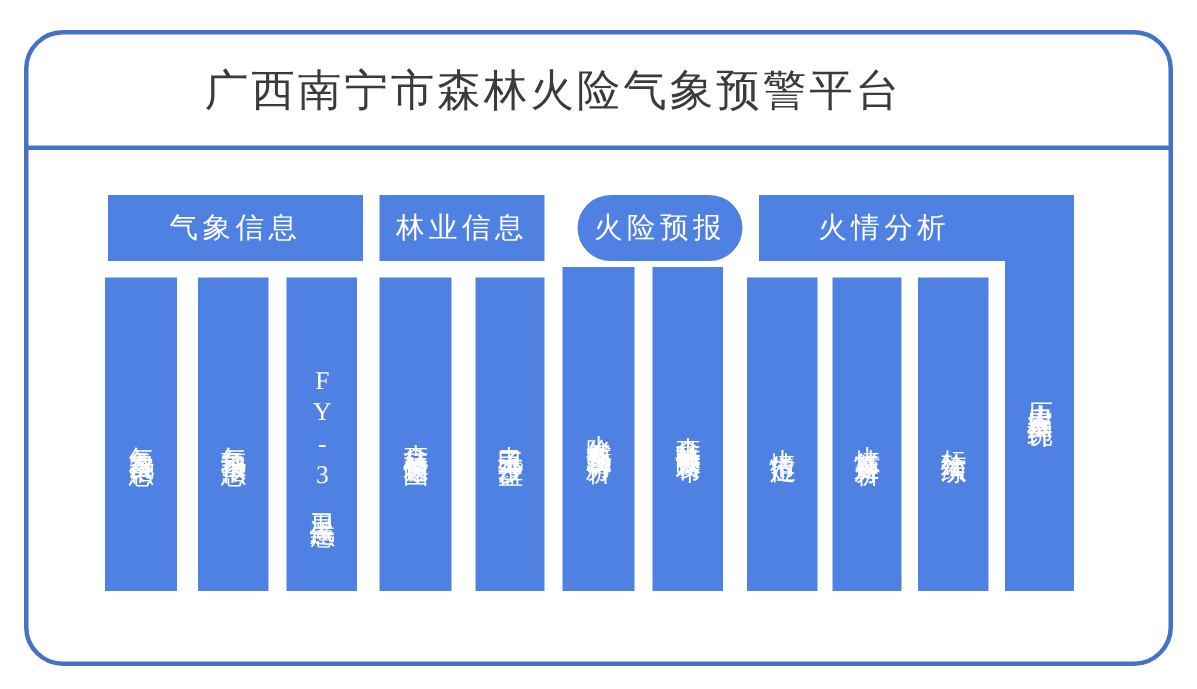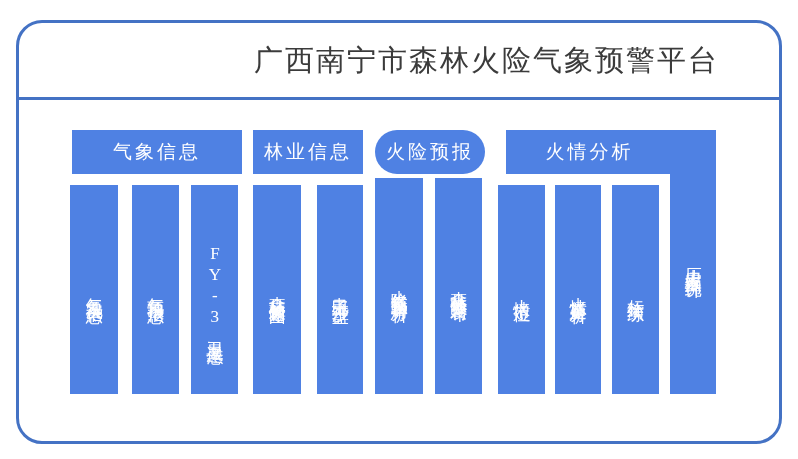--- a/index.html
+++ b/index.html
@@ -32,21 +32,21 @@
 
   
   .title-band {
     position: absolute;
     left: 19px;
     top: 23px;
     width: 700px;
     height: 75px;
     display: flex;
     align-items: center;
-    justify-content: flex-end;
+    justify-content: center;
     font-family: Liberation Serif, serif;
   }
   .platform-title {
     font-size: 29px;
     letter-spacing: 2px;
     color: #3b3b3b;
     white-space: nowrap;
   }
   .title-divider {
     position: absolute;
@@ -128,21 +128,21 @@
 
     <div class="group-header" style="left:253px; top:130px; width:110px; height:44px;font-family:Liberation Mono, monospace;">林业信息</div>
 
     <div class="leaf-box" style="left:253px; top:185px; width:48px; height:209px;">
       <span class="leaf-text">森林植被分布图</span>
     </div>
     <div class="leaf-box" style="left:317px; top:185px; width:46px; height:209px;">
       <span class="leaf-text">电子三维沙盘</span>
     </div>
 
-    <div class="group-header" style="left:375px; top:130px; width:110px; height:44px;border-radius:22px;">火险预报</div>
+    <div class="group-header" style="left:385px; top:130px; width:110px; height:44px;border-radius:22px;">火险预报</div>
 
     <div class="leaf-box" style="left:375px; top:178px; width:48px; height:216px;">
       <span class="leaf-text">火险气象预警与分析</span>
     </div>
     <div class="leaf-box" style="left:435px; top:178px; width:47px; height:216px;">
       <span class="leaf-text">森林火险预警发布</span>
     </div>
 
     <div class="group-header" style="left:506px; top:130px; width:167px; height:44px;">火情分析</div>
 

